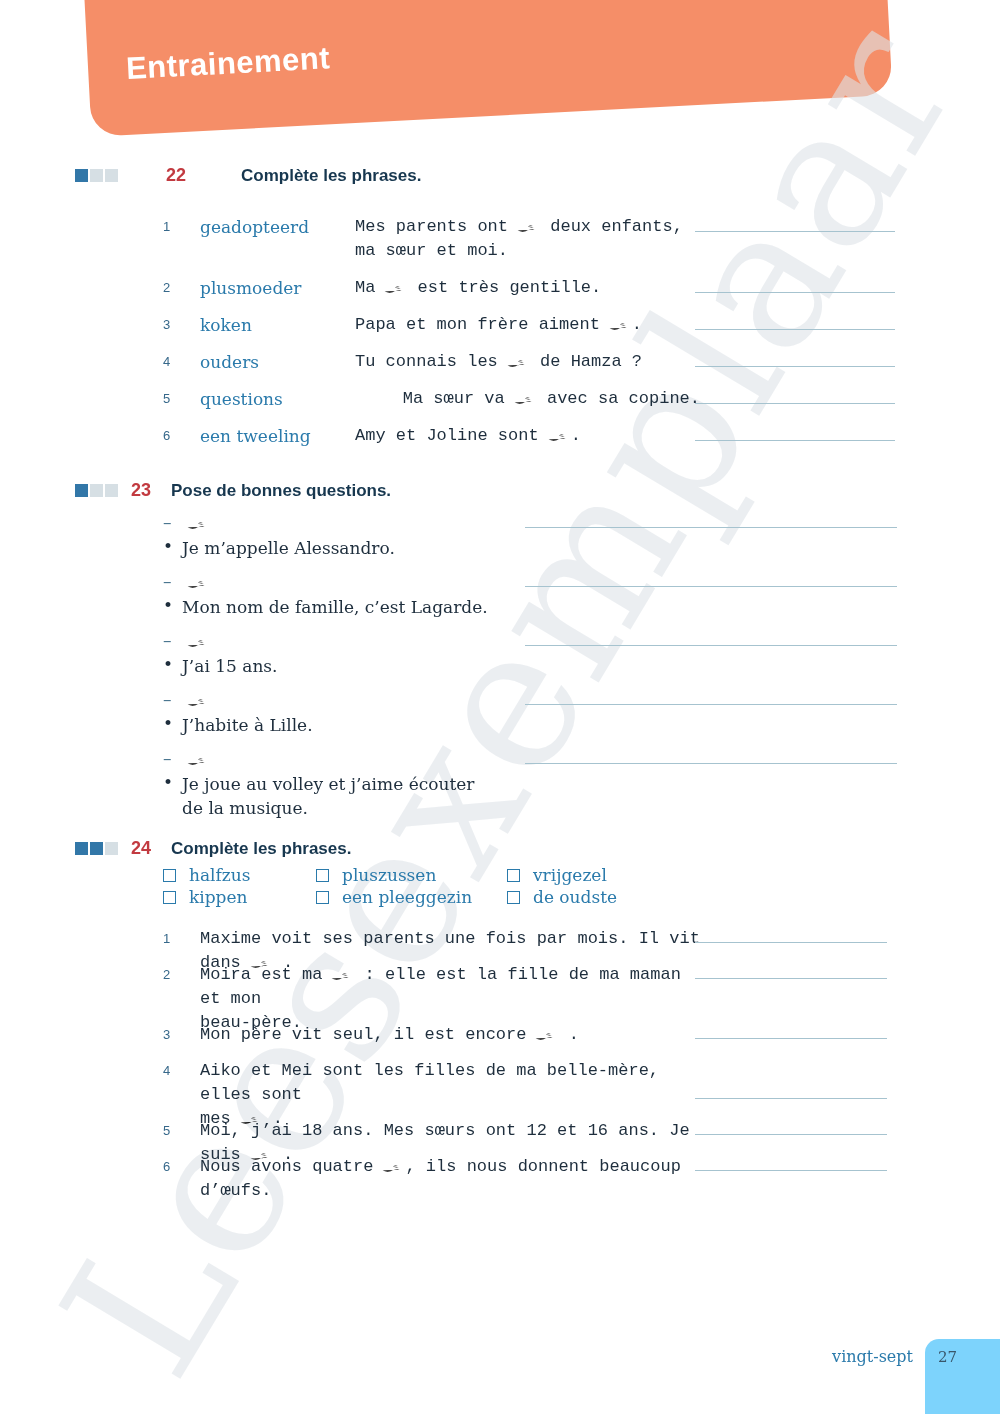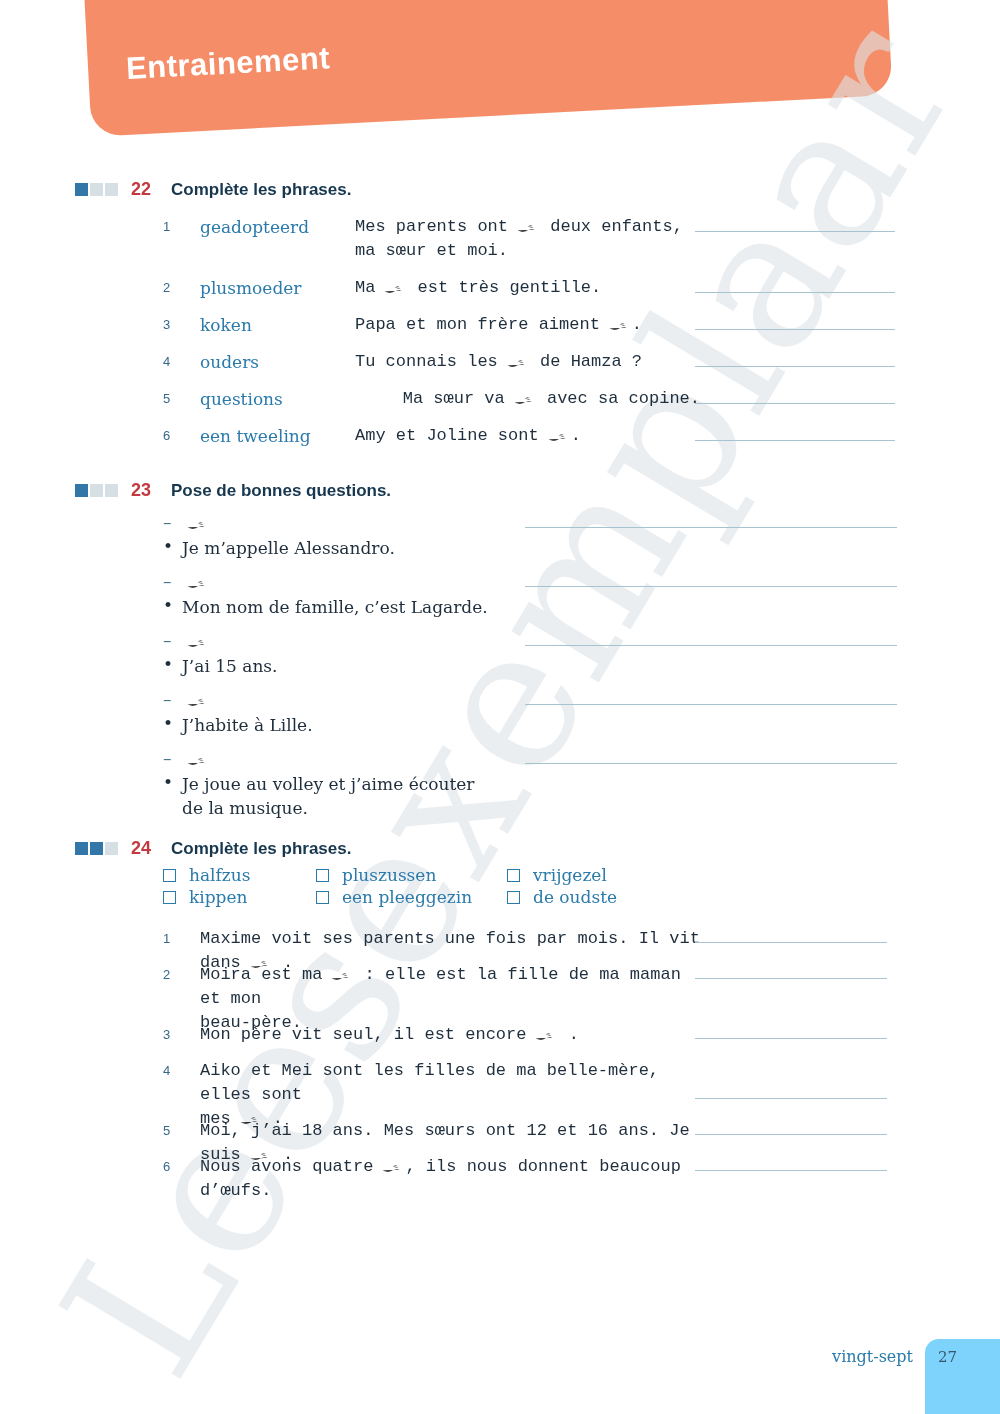--- a/index.html
+++ b/index.html
@@ -76,21 +76,21 @@
 </svg>
 
 <div class="page">
 
   <div class="banner">
     <div class="banner-title">Entrainement</div>
   </div>
 
   <div class="watermark">Leesexemplaar</div>
 
-  <div class="section ex-header" style="left:75px; top:179px;">
+  <div class="section ex-header" style="left:75px; top:165px;gap:35px;">
     <div class="marker">
       <div class="sq filled"></div>
       <div class="sq"></div>
       <div class="sq"></div>
     </div>
     <div class="ex-num">22</div>
     <div class="ex-title">Complète les phrases.</div>
   </div>
 
   <div class="section" style="left:163px; top:215px; width:740px; height:250px;">

